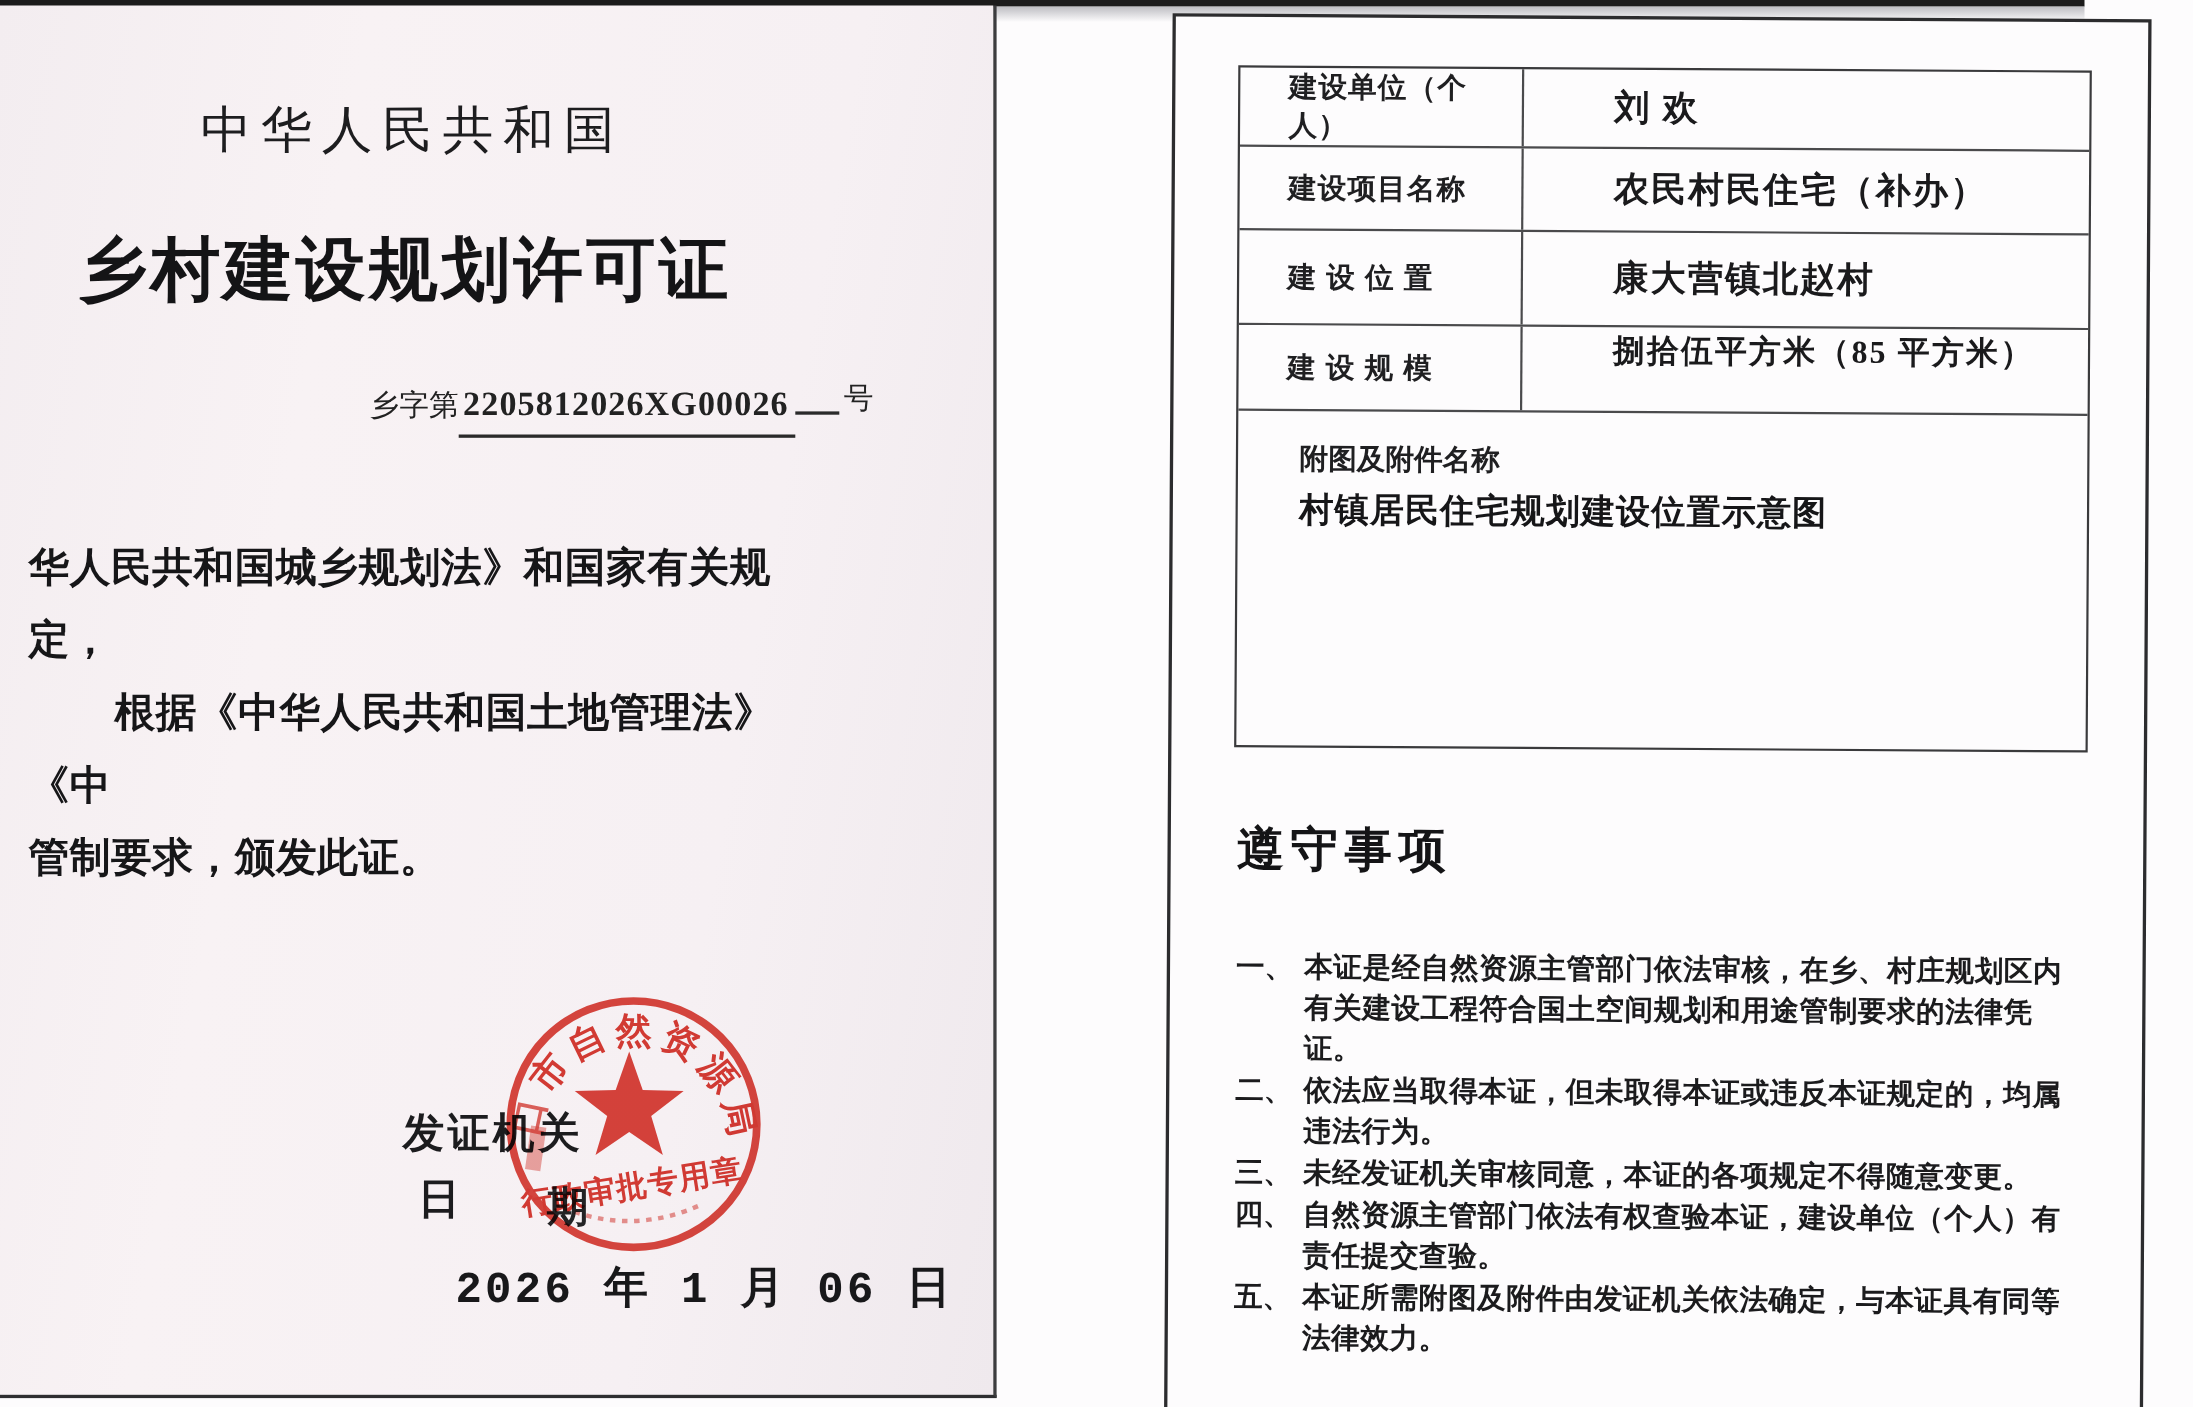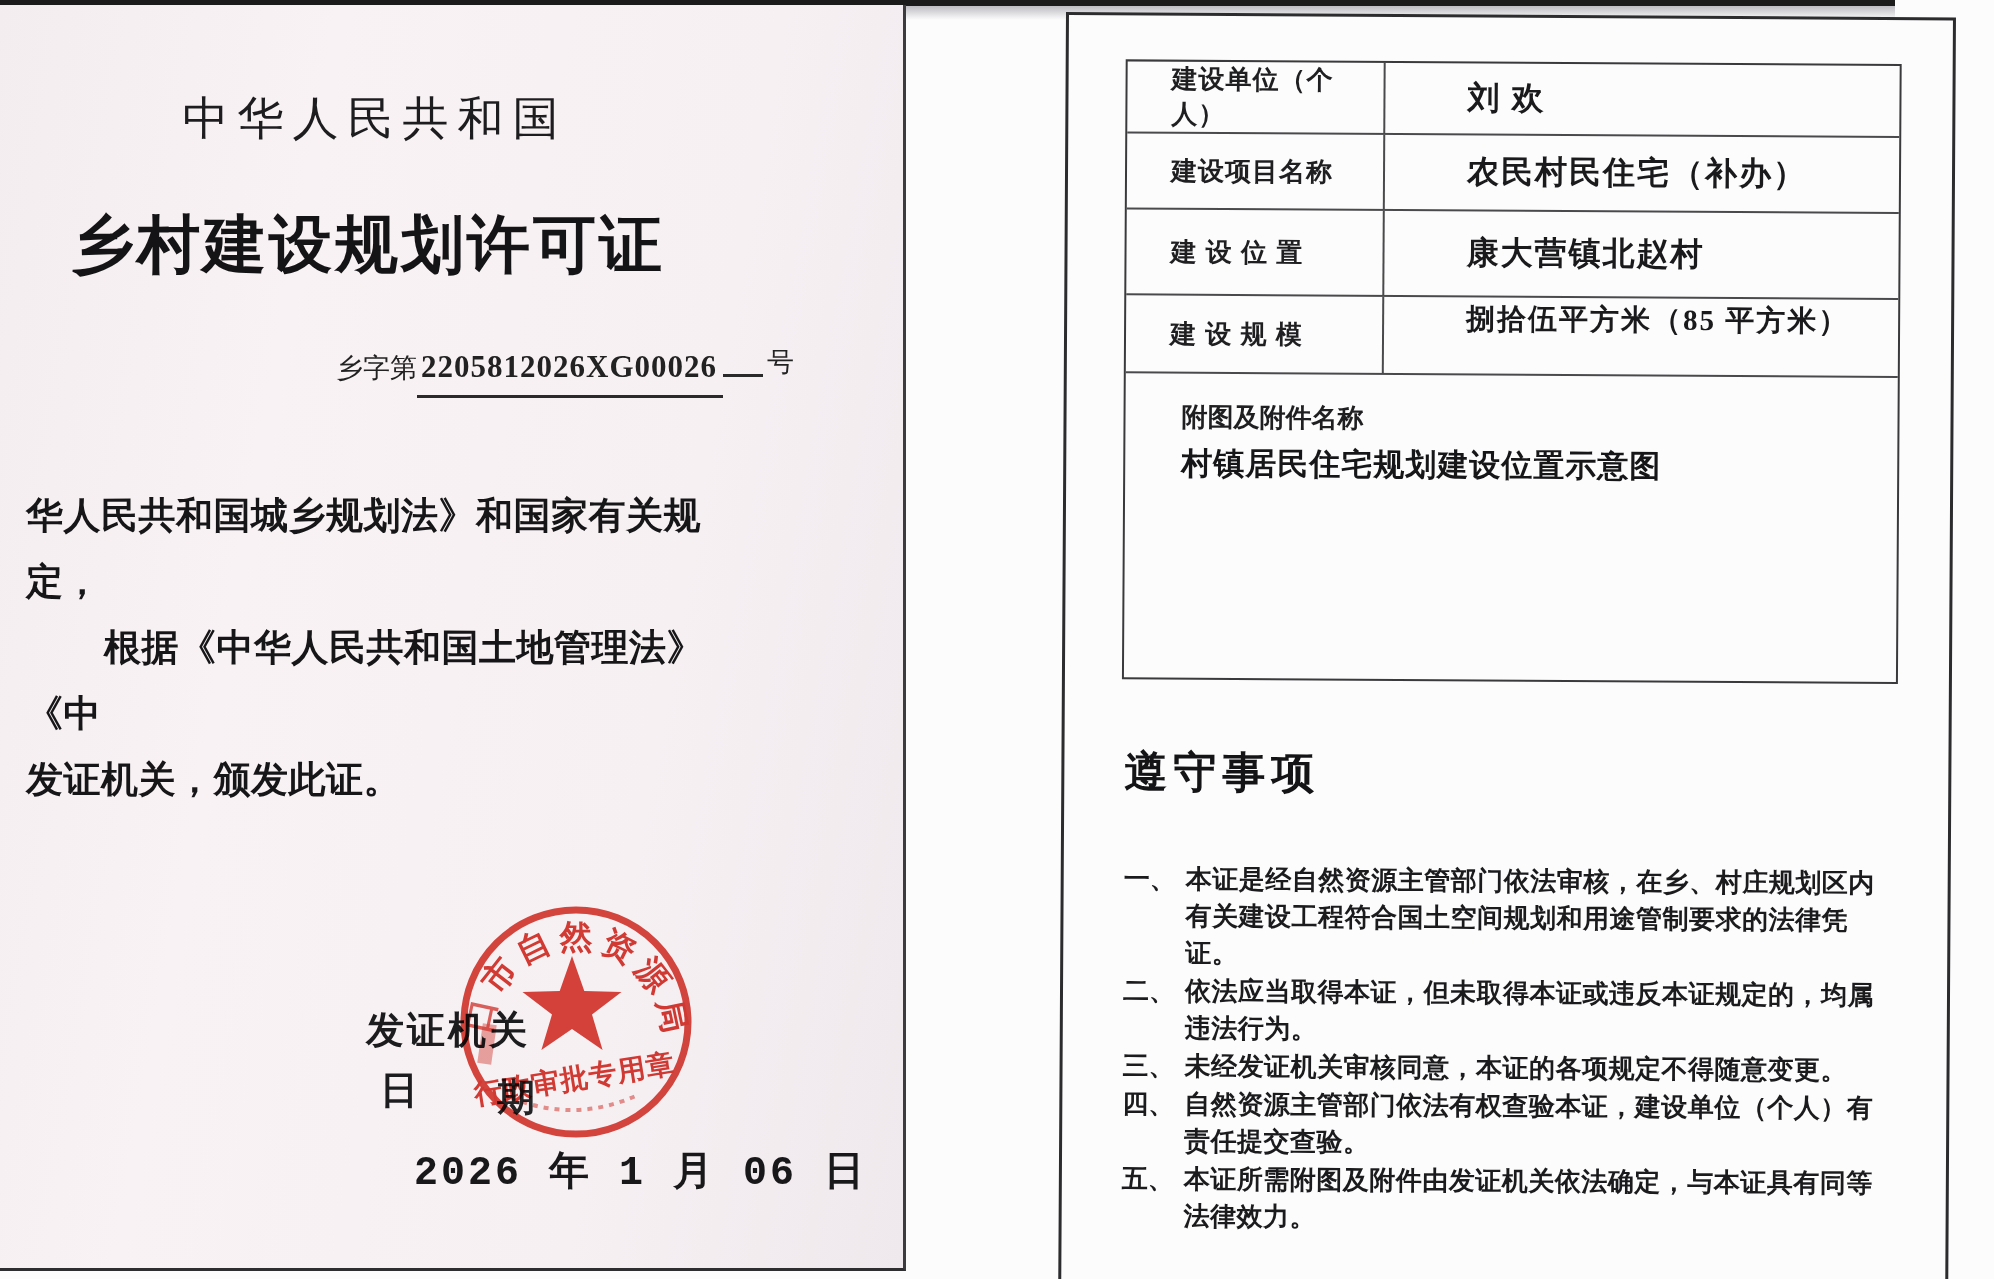--- a/index.html
+++ b/index.html
@@ -123,21 +123,21 @@
 
     <div class="cert-title">乡村建设规划许可证</div>
 
     <div class="serial">
       <span>乡字第</span><span class="num">2205812026XG00026</span><span class="tail"></span><span class="suffix">号</span>
     </div>
 
     <div class="body-par">
       <div class="line">华人民共和国城乡规划法》和国家有关规定，</div>
       <div class="line indent">根据《中华人民共和国土地管理法》《中</div>
-      <div class="line">发证机关，颁发此证。</div>
+      <div class="line">管制要求，颁发此证。</div>
     </div>
 
     <div class="issuer">发证机关</div>
 
     <div class="date-char-1">日</div>
     <div class="date-char-2">期</div>
 
     <div class="issue-date">2026 年 1 月 06 日</div>
 
     <svg class="seal" viewBox="0 0 252 252">

